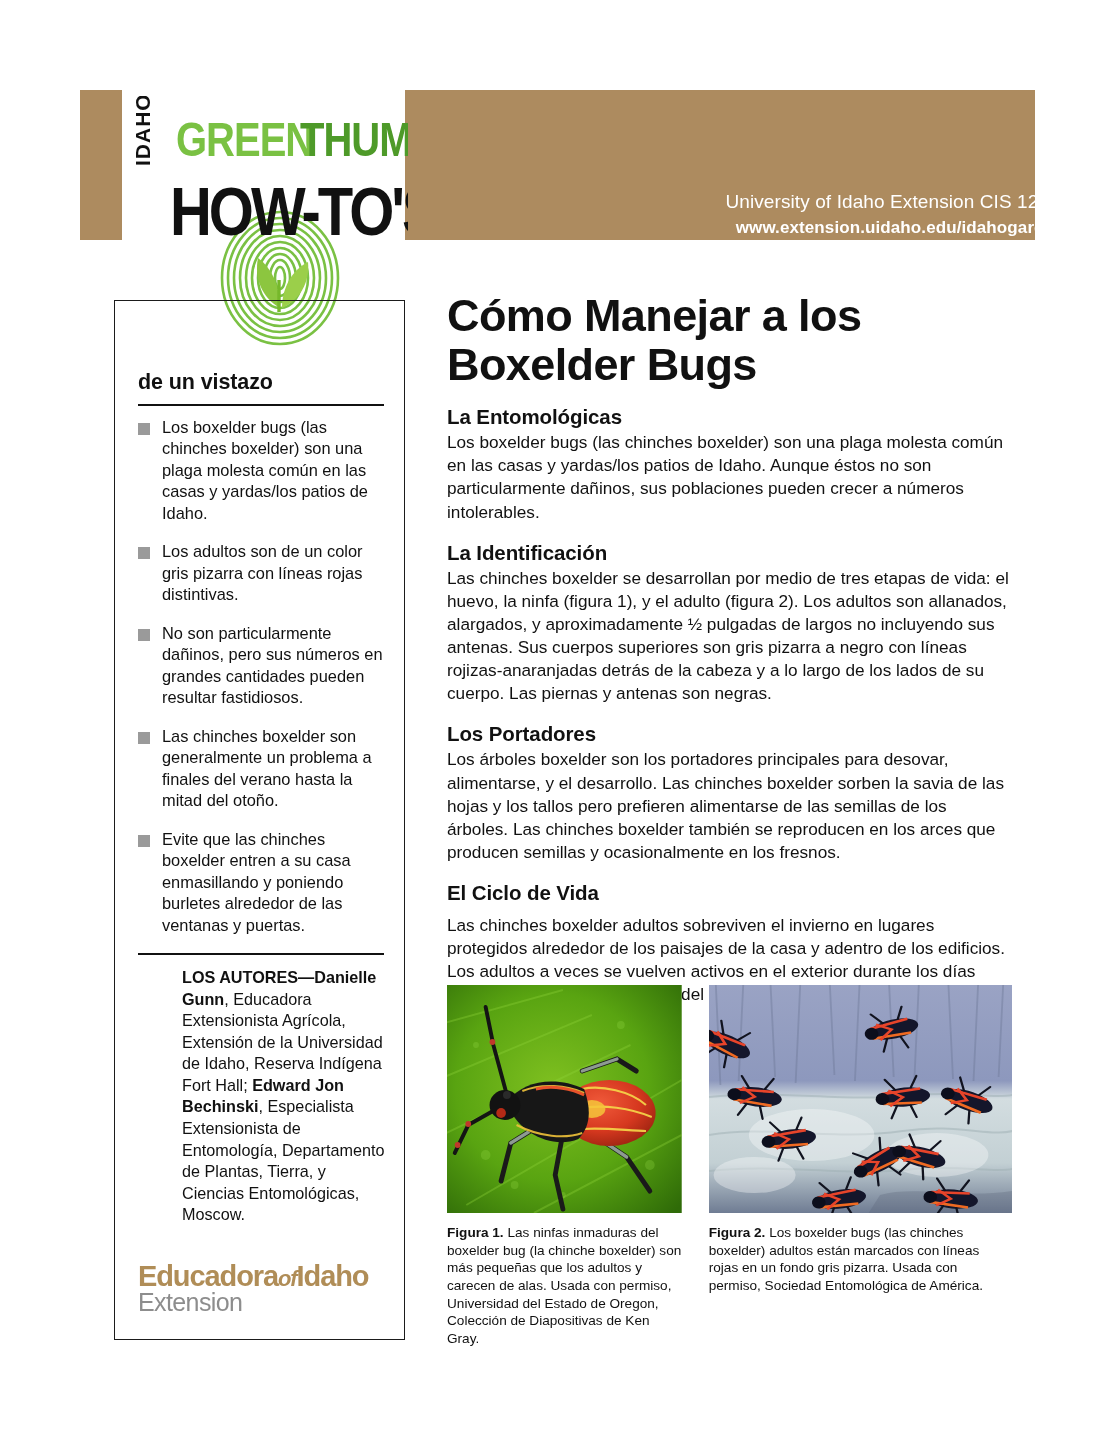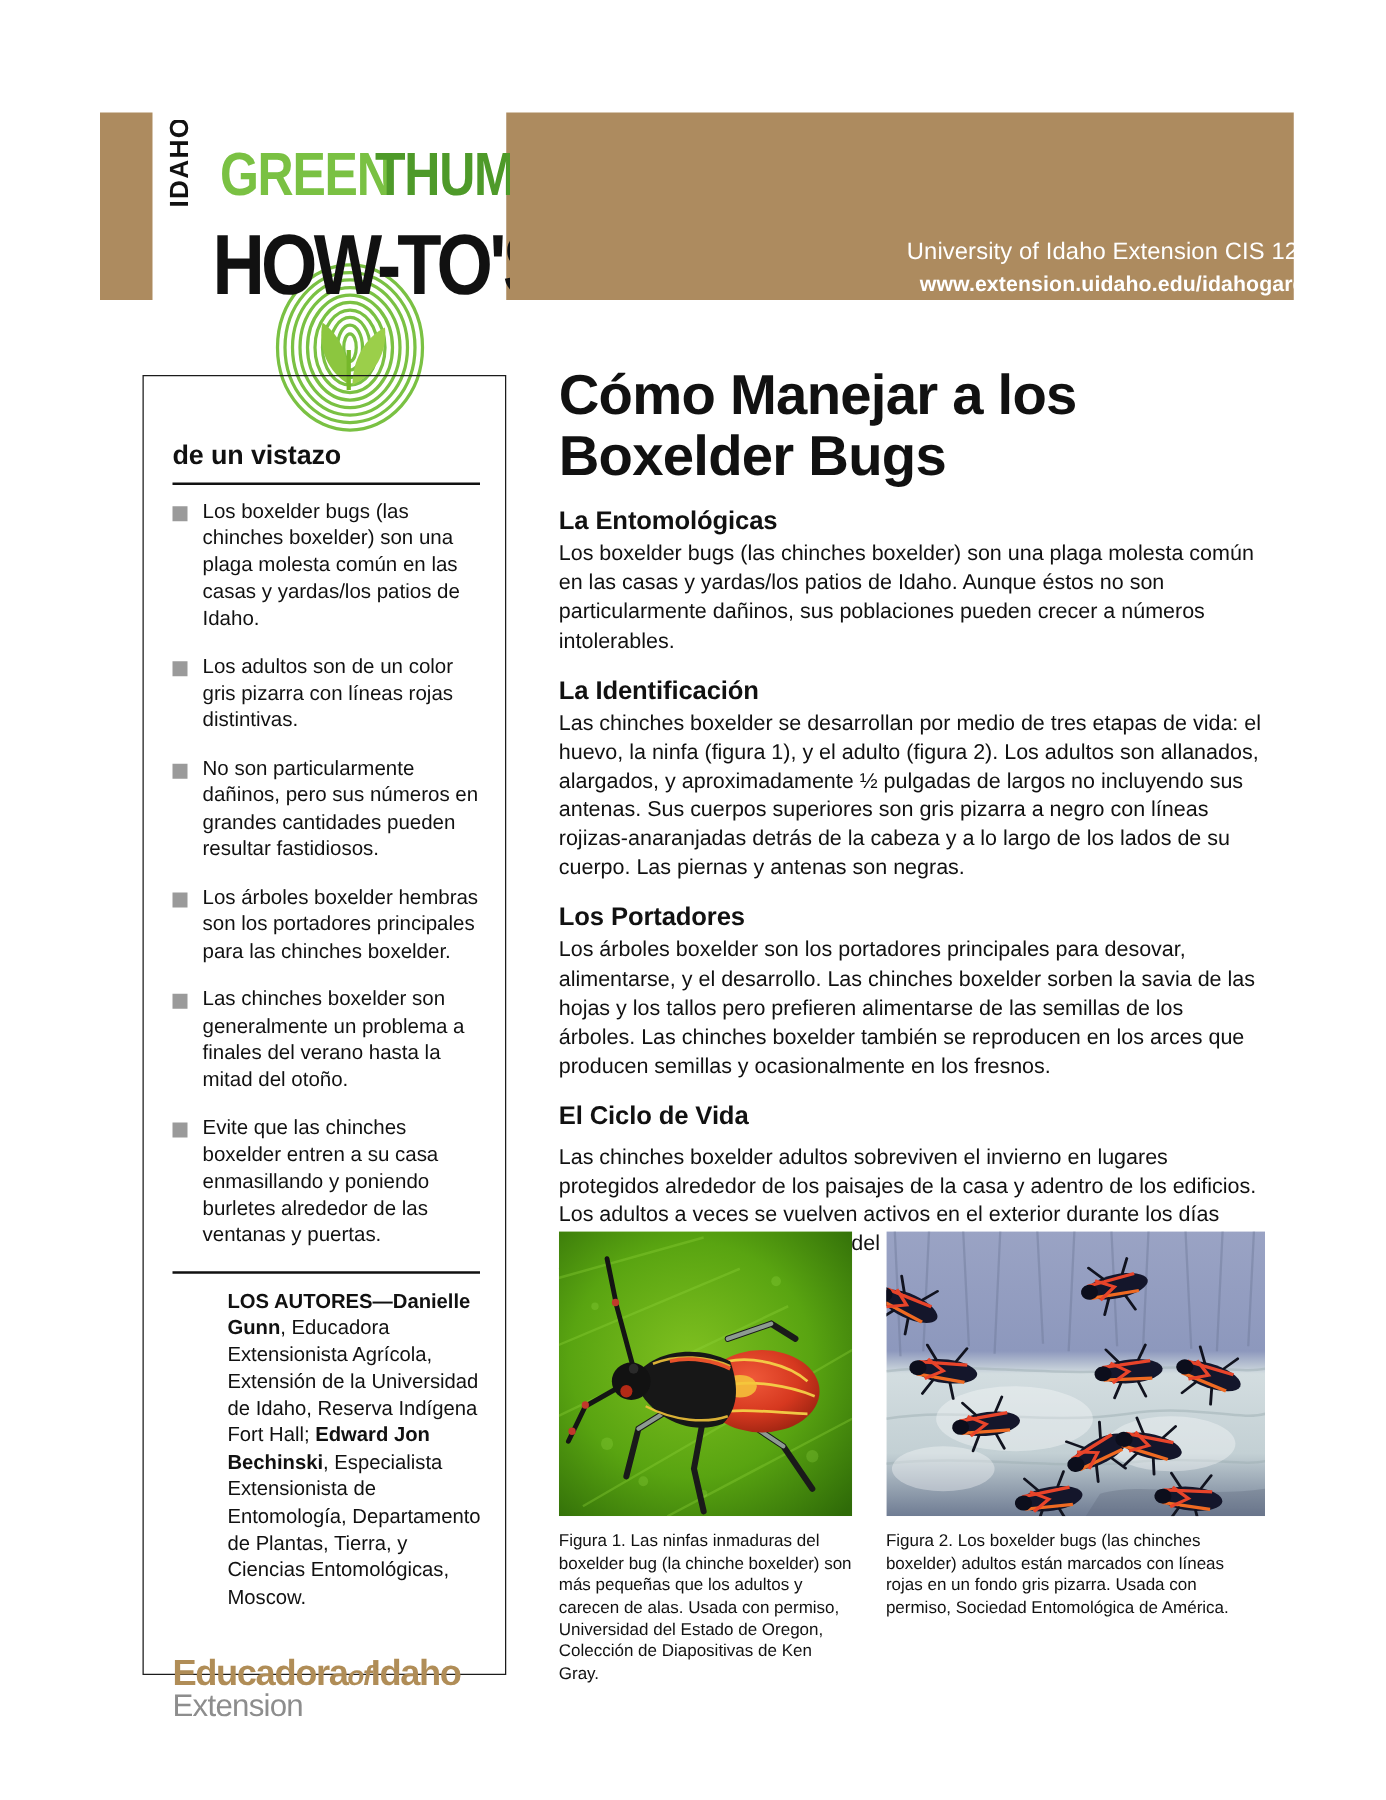--- a/index.html
+++ b/index.html
@@ -40,21 +40,21 @@
   
   .sidebar-box {
     position: absolute; left: 114px; top: 300px;
     width: 291px; height: 1040px;
     border: 1.6px solid #1b1b1b;
     background: transparent;
   }
   .sidebar-inner {
     position: absolute; left: 138px; top: 300px;
     width: 248px; height: 1040px;
-    padding-top: 52px;
+    padding-top: 70px;
   }
   .glance-title {
     font-size: 21.5px; font-weight: bold; color: #111;
     letter-spacing: -.1px;
   }
   .rule-thick {
     border-top: 2.4px solid #111;
     margin: 9px 0 11px 0;
     width: 246px;
   }
@@ -130,21 +130,21 @@
   .fig-img {
     width: 100%; height: 228px;
     border: 0; display: block; overflow: hidden;
     position: relative;
   }
   .fig-img svg { display:block; width:100%; height:100%; }
   .fig-cap {
     font-size: 13.6px; line-height: 1.3; color: #111;
     margin-top: 11px;
   }
-  .fig-cap b { font-weight: normal; text-align: center; }
+  .fig-cap b { font-weight: bold; text-align: center; }
 </style>
 </head>
 <body>
 
 <div class="page">
 
   <div class="banner-strip"></div>
   <div class="banner-bar"></div>
   <div class="banner-text">
     <div class="banner-line1">University of Idaho Extension CIS 1208-S</div>
@@ -186,21 +186,20 @@
 
   <div class="sidebar-box"></div>
   <div class="sidebar-inner">
     <div class="glance-title">de un vistazo</div>
     <div class="rule-thick"></div>
 
     <ul class="bullets">
       <li><span class="sq"></span><span>Los boxelder bugs (las chinches boxelder) son una plaga molesta común en las casas y yardas/los patios de Idaho.</span></li>
       <li><span class="sq"></span><span>Los adultos son de un color gris pizarra con líneas rojas distintivas.</span></li>
       <li><span class="sq"></span><span>No son particularmente dañinos, pero sus números en grandes cantidades pueden resultar fastidiosos.</span></li>
-      <li><span class="sq"></span><span>Los árboles boxelder hembras son los portadores principales para las chinches boxelder.</span></li>
       <li><span class="sq"></span><span>Las chinches boxelder son generalmente un problema a finales del verano hasta la mitad del otoño.</span></li>
       <li><span class="sq"></span><span>Evite que las chinches boxelder entren a su casa enmasillando y poniendo burletes alrededor de las ventanas y puertas.</span></li>
     </ul>
 
     <div class="rule-thin"></div>
 
     <div class="authors">
       <b>LOS AUTORES—Danielle Gunn</b><span>, Educadora Extensionista Agrícola, Extensión de la Universidad de Idaho, Reserva Indígena Fort Hall; </span><b>Edward Jon Bechinski</b><span>, Especialista Extensionista de Entomología, Departamento de Plantas, Tierra, y Ciencias Entomológicas, Moscow.</span>
     </div>
 

